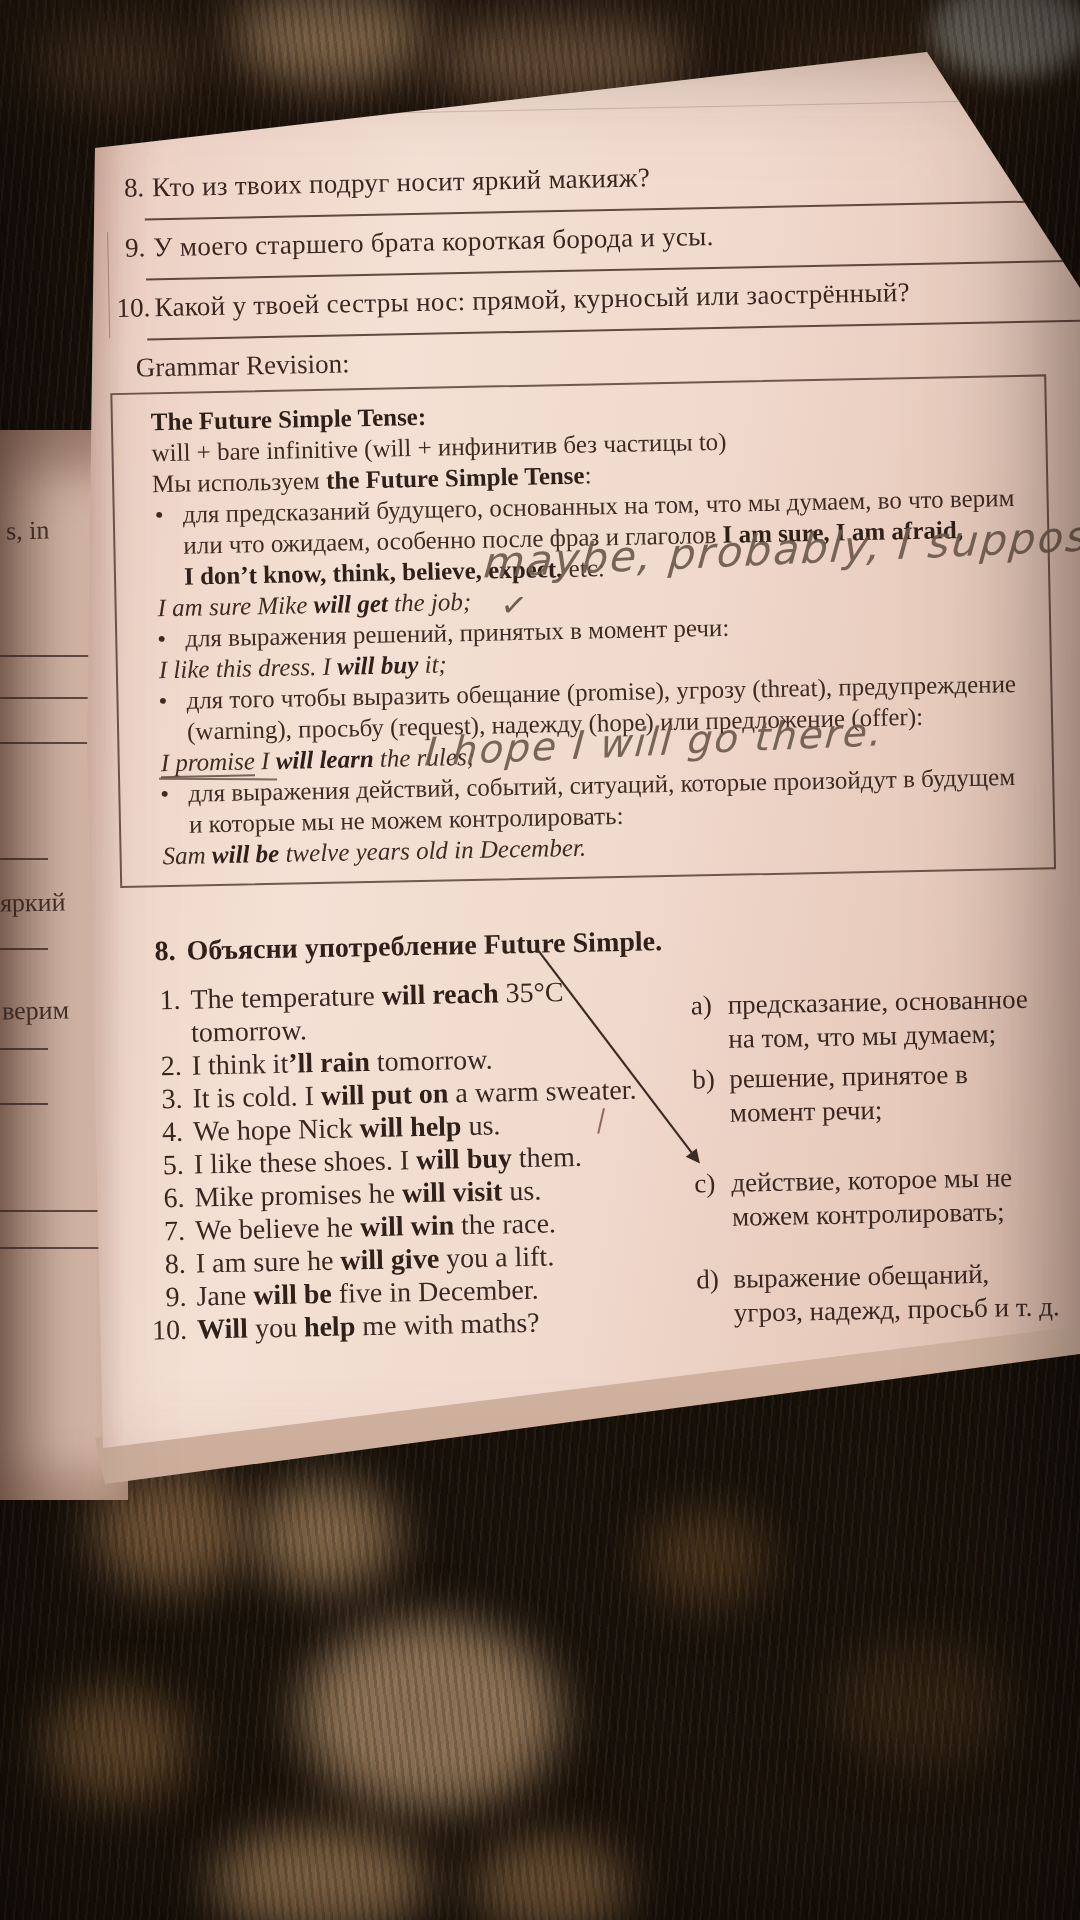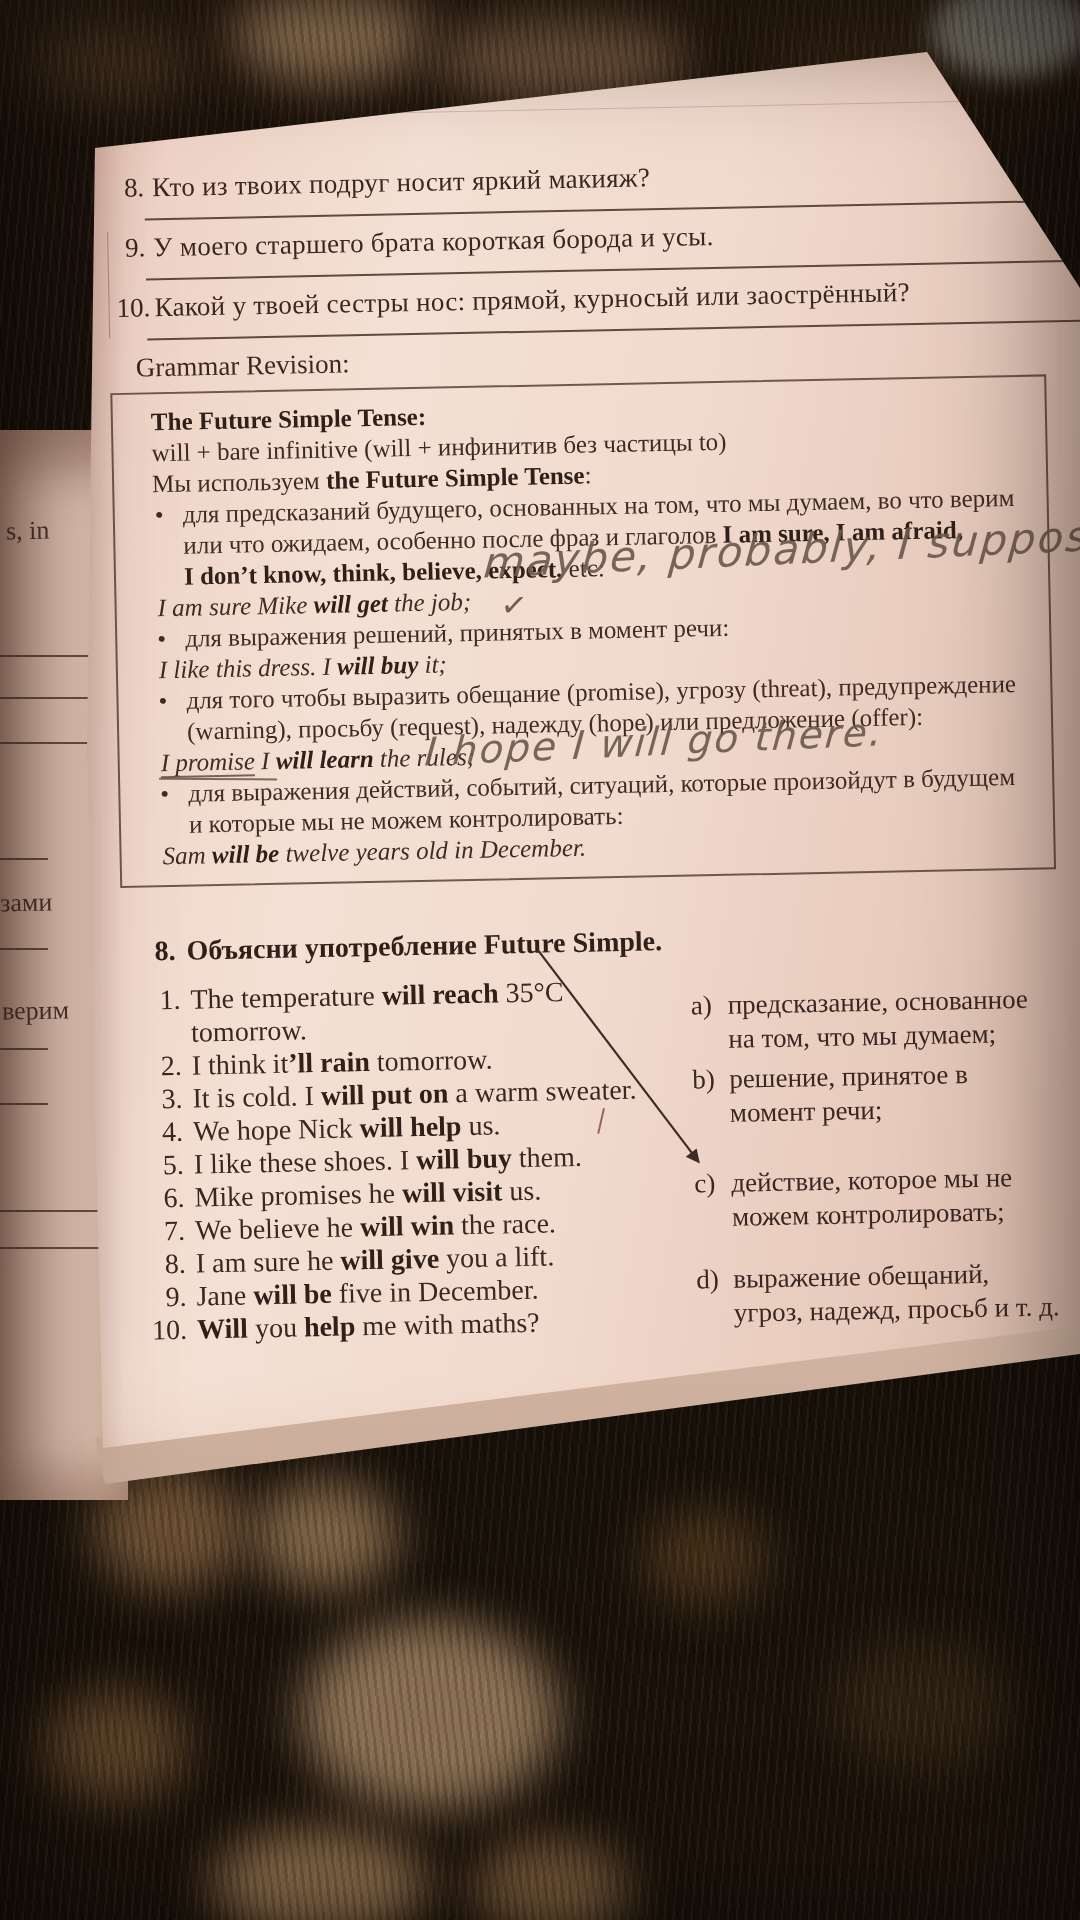--- a/index.html
+++ b/index.html
@@ -129,21 +129,21 @@
   <div class="blob b11"></div>
   <div class="blob b12"></div>
   <div class="blob b13"></div>
   <div class="blob b14"></div>
   <div class="blob b15"></div>
   <div class="blob b16"></div>
   <div class="fur-noise"></div>
 
   <div class="prev-page">
     <div class="frag frag1">s, in</div>
-    <div class="frag frag2">зами</div>
+    <div class="frag frag2">яркий</div>
     <div class="frag frag3">верим</div>
     <div class="stub s1"></div>
     <div class="stub s2"></div>
     <div class="stub s3"></div>
     <div class="stub s4"></div>
     <div class="stub s5"></div>
     <div class="stub s6"></div>
     <div class="stub s7"></div>
     <div class="stub s8"></div>
     <div class="stub s9"></div>

